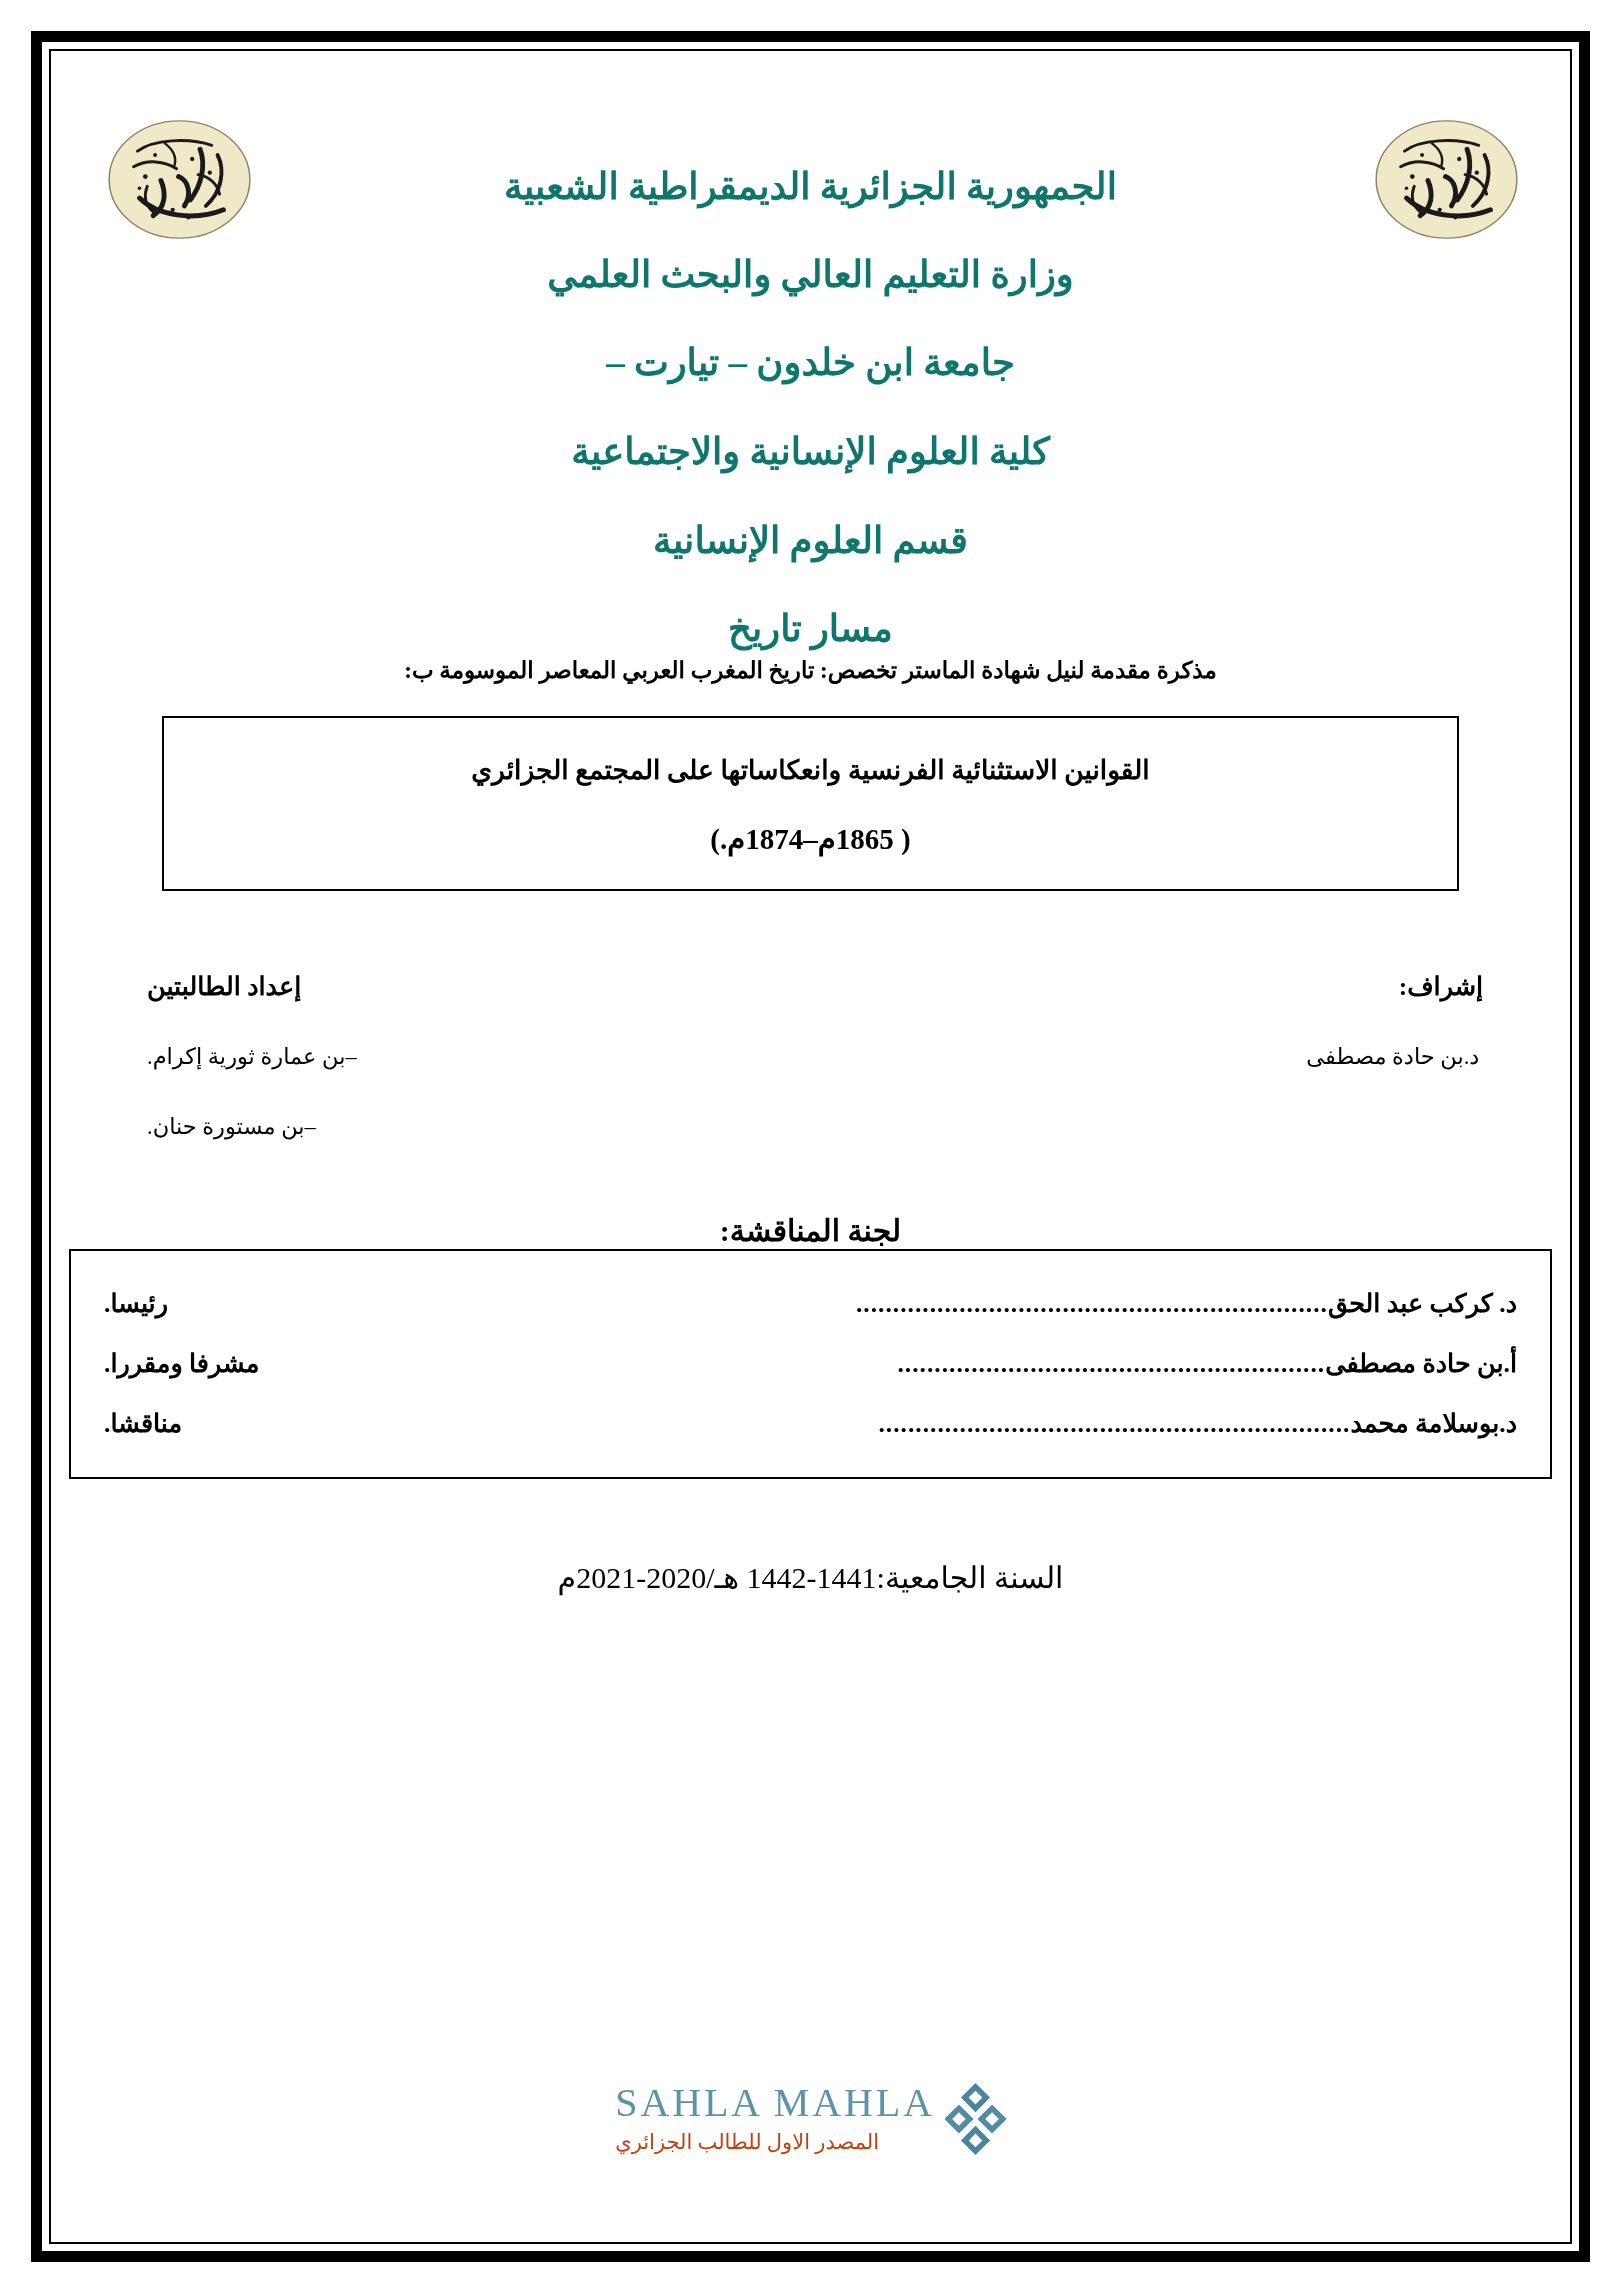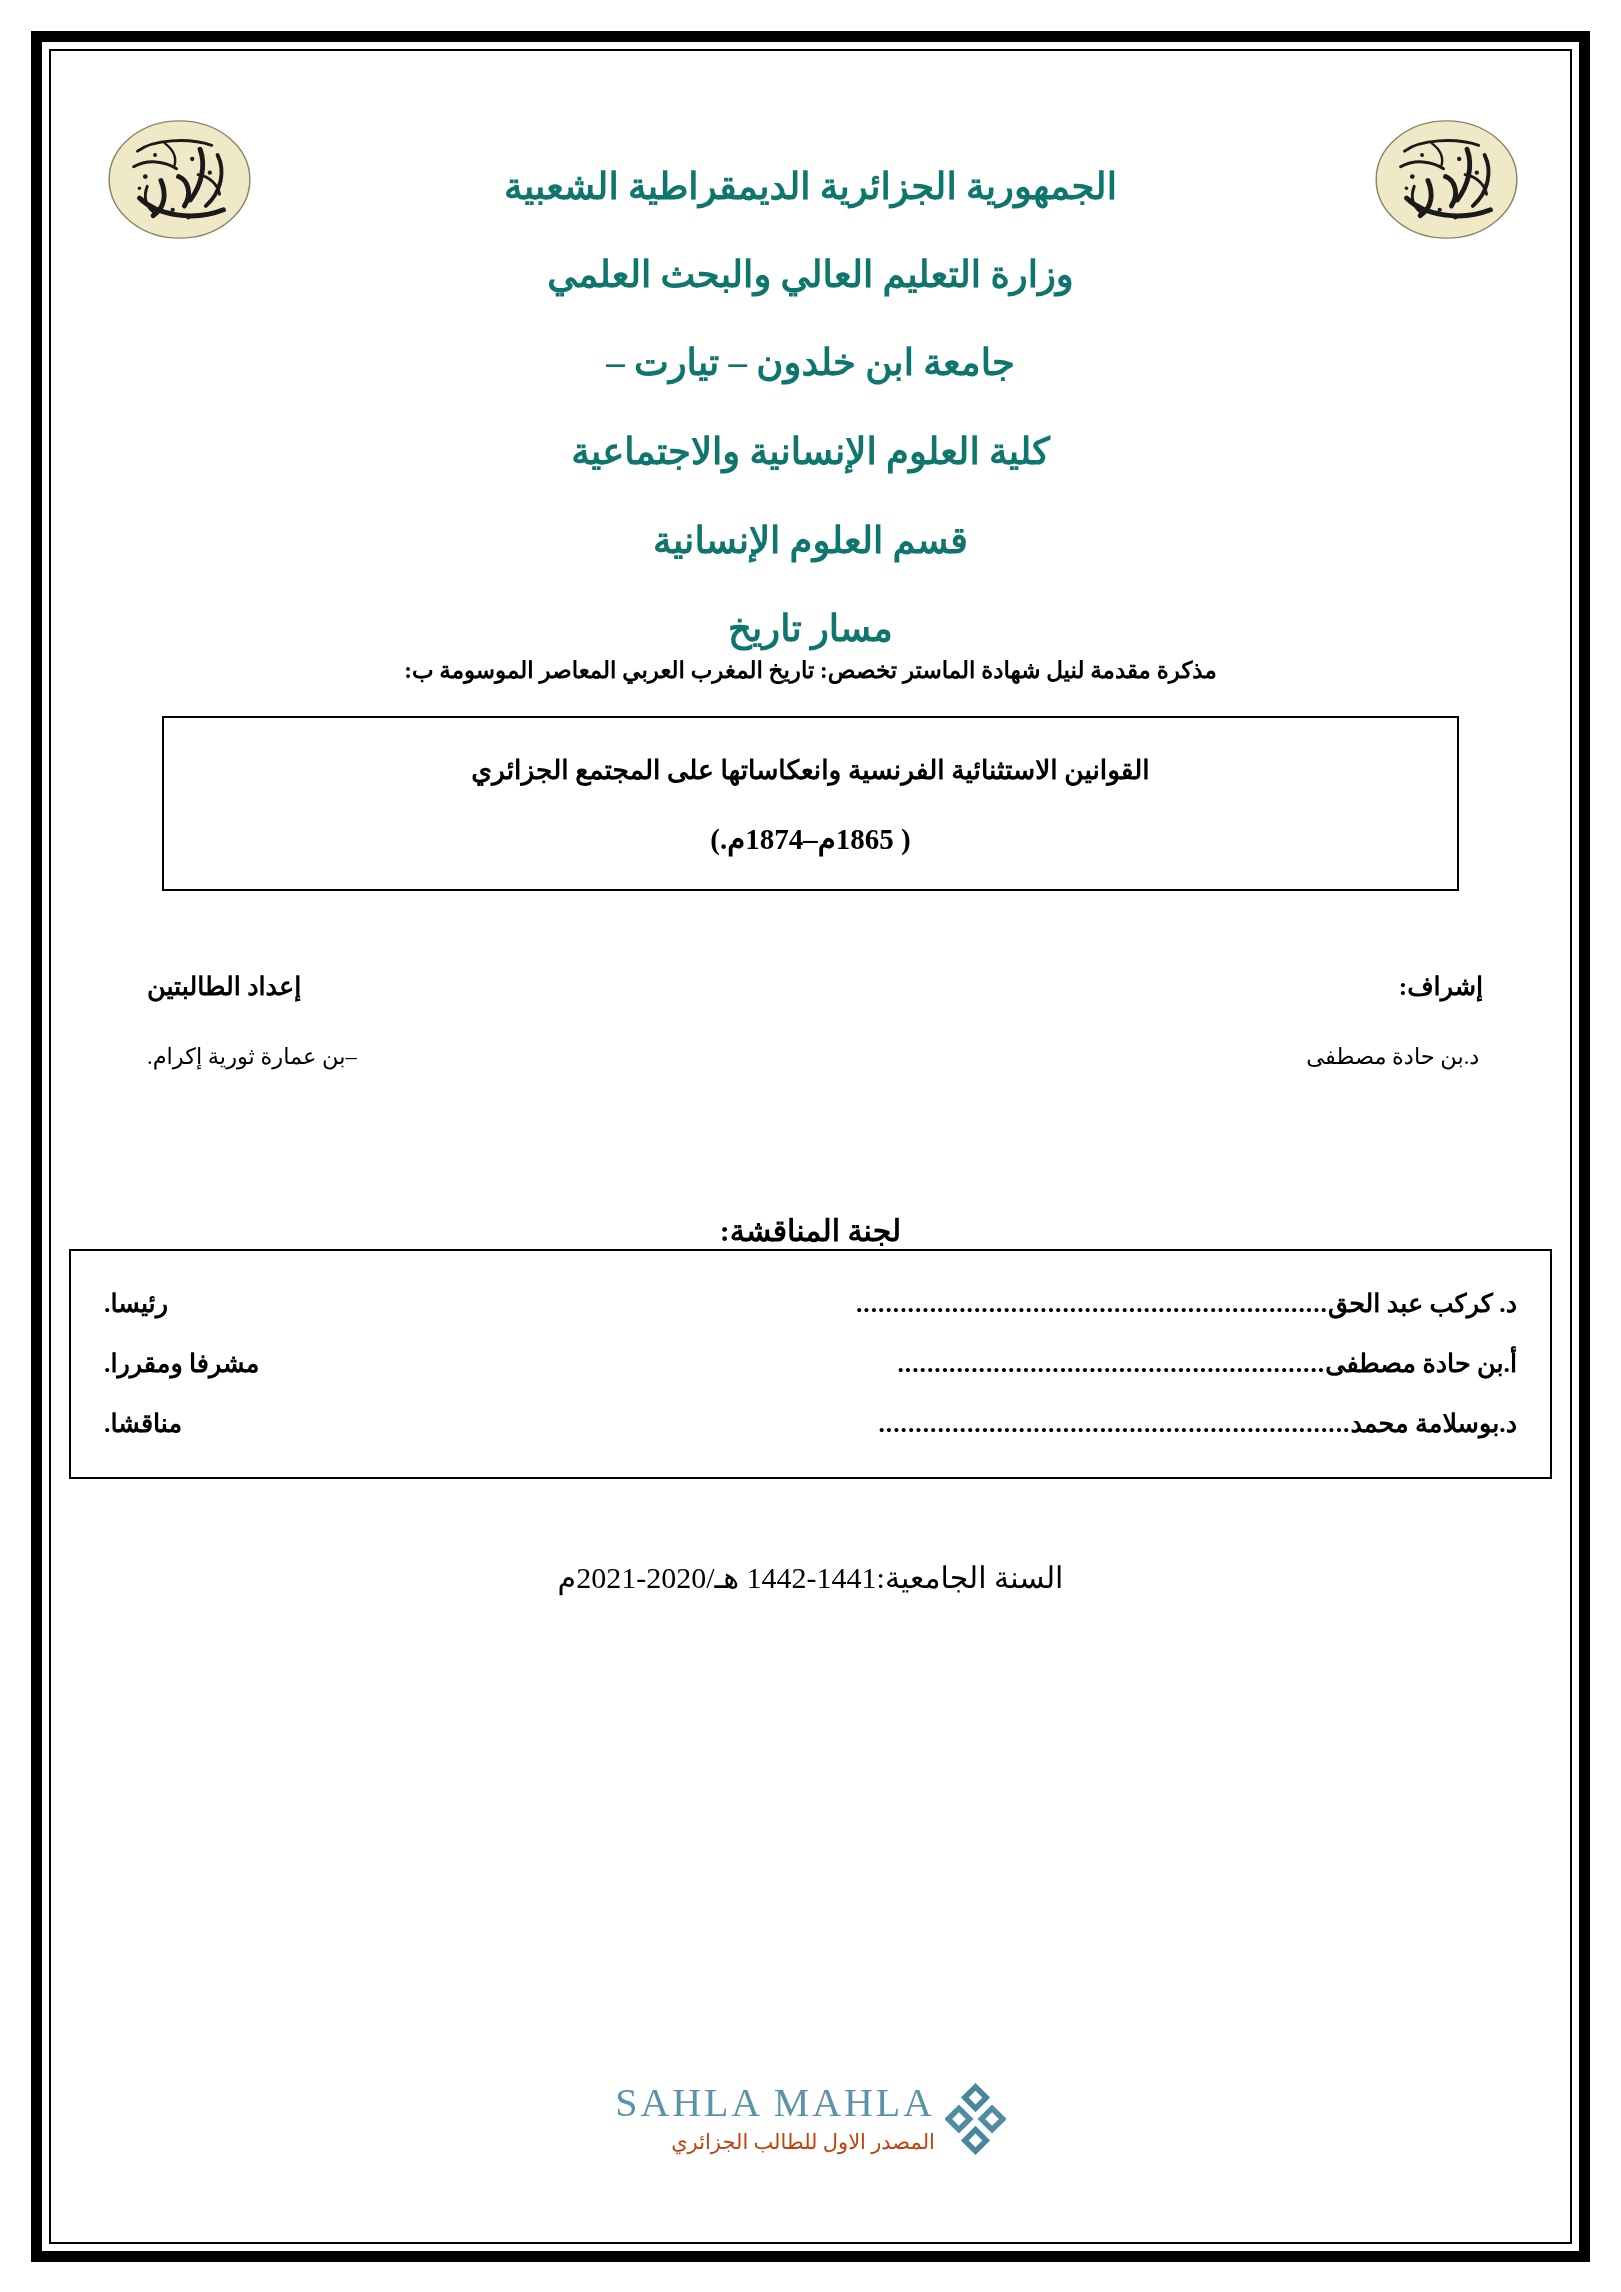--- a/index.html
+++ b/index.html
@@ -201,21 +201,21 @@
   .watermark {
     position: absolute;
     bottom: 71px;
     left: 0;
     right: 0;
     display: flex;
     justify-content: center;
     align-items: center;
     direction: ltr;
   }
-  .wm-text { text-align: right; }
+  .wm-text { text-align: left; }
   .wm-title {
     font-family: "Liberation Serif", "DejaVu Serif", serif;
     font-size: 40px;
     letter-spacing: 2.9px;
     color: #5b93a8;
     line-height: 1;
   }
   .wm-sub {
     font-size: 21px;
     color: #c2410c;
@@ -314,20 +314,24 @@
 
     <div class="people">
       <div class="people-head">
         <div class="left-col">إشراف:</div>
         <div class="right-col">إعداد الطالبتين</div>
       </div>
       <div class="people-row">
         <div class="left-col">د.بن حادة مصطفى</div>
         <div class="right-col">–بن عمارة ثورية إكرام.</div>
       </div>
+      <div class="people-row people-row2">
+        <div class="left-col spacer-left">&nbsp;</div>
+        <div class="right-col">–بن مستورة حنان.</div>
+      </div>
     </div>
 
     <div class="jury-title">لجنة المناقشة:</div>
 
     <div class="jury-box">
       <div class="jury-row">
         <span class="jury-name">د. كركب عبد الحق</span>
         <span class="jury-dots">................................................................</span>
         <span class="jury-role">رئيسا.</span>
       </div>

